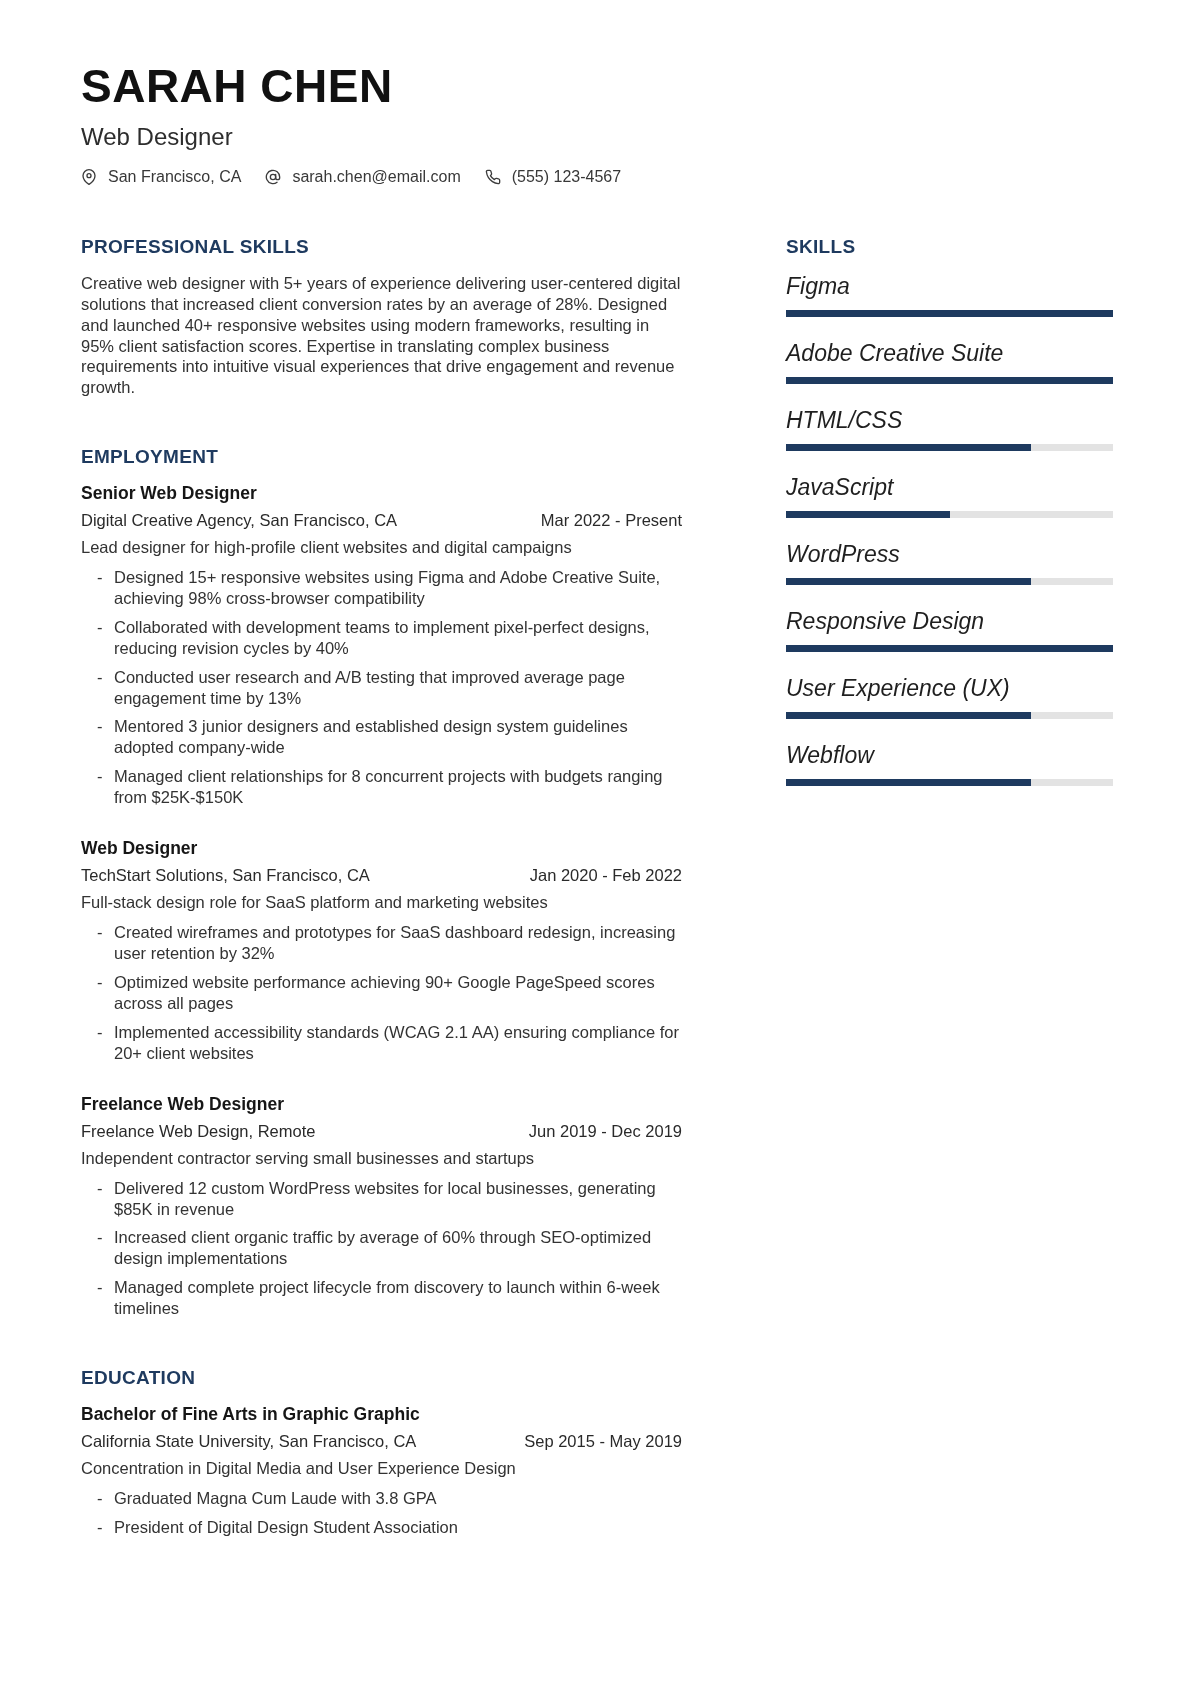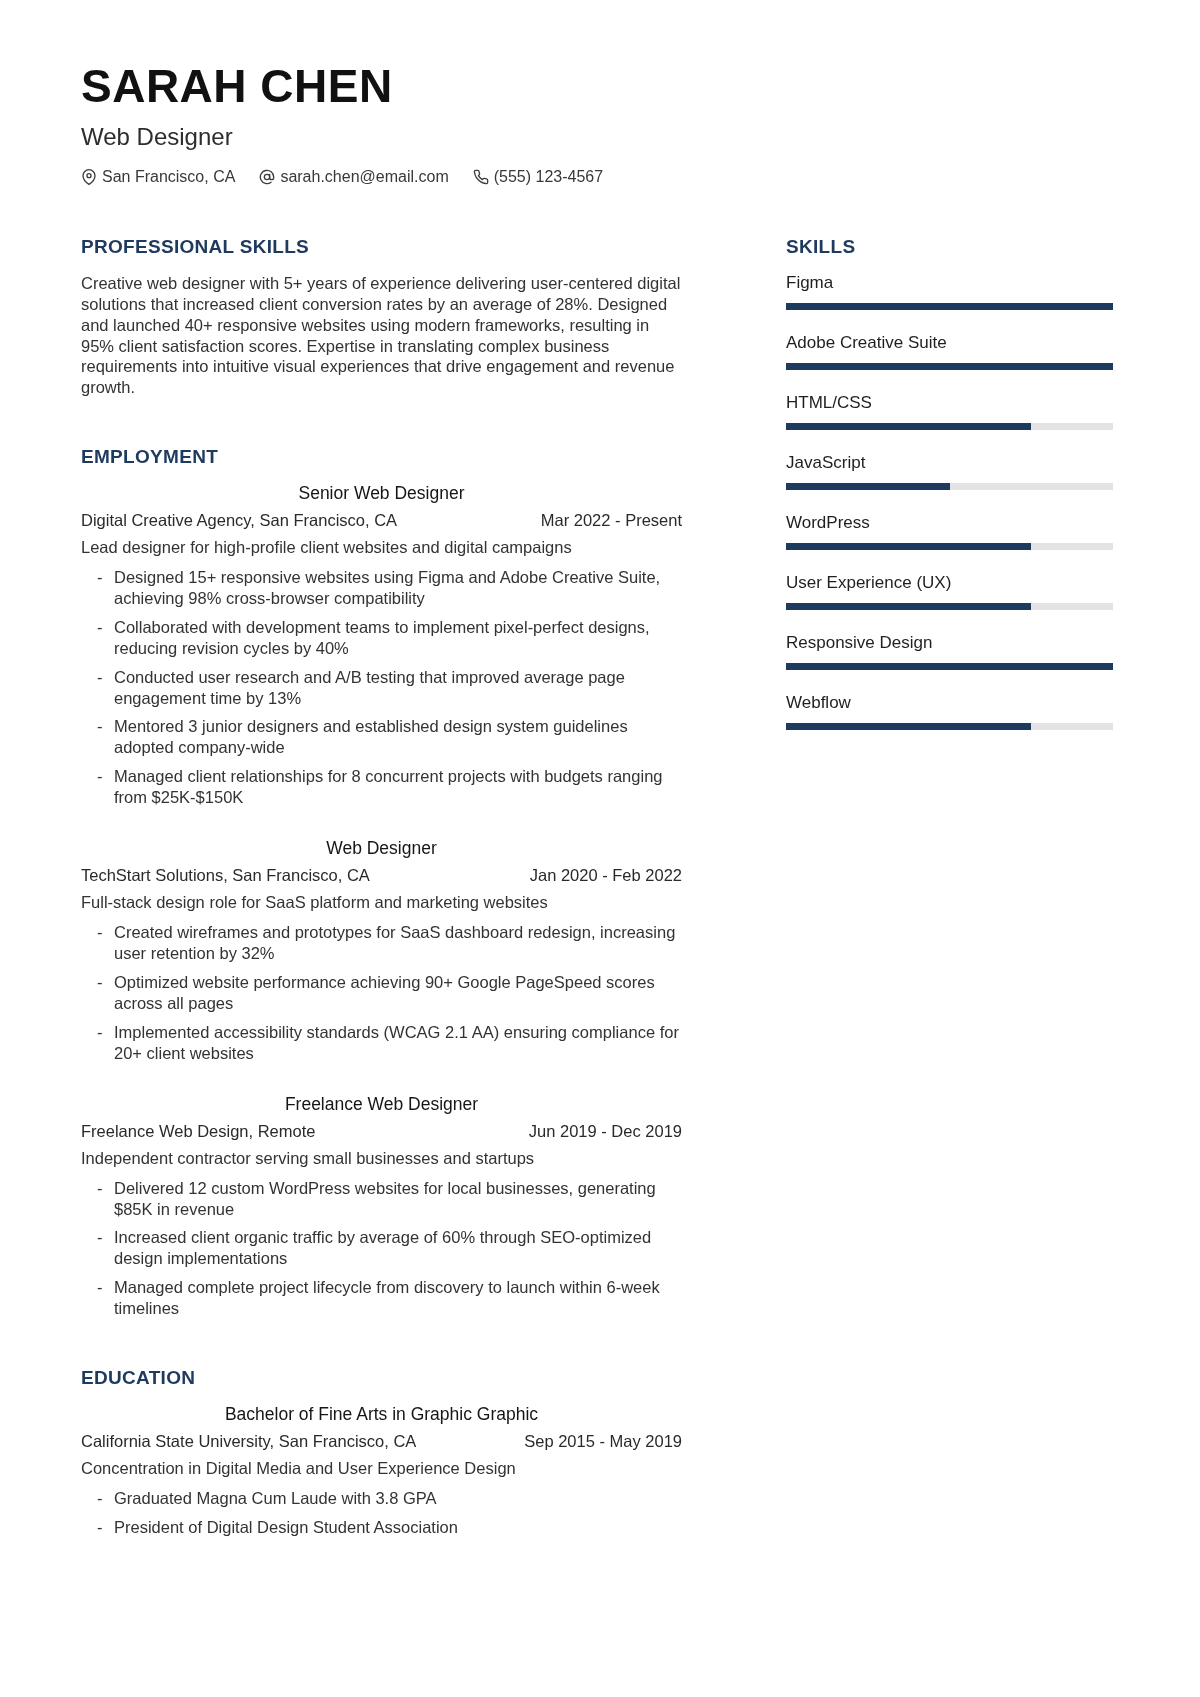--- a/index.html
+++ b/index.html
@@ -32,21 +32,21 @@
     color: #2d2d2d;
   }
   .contact-row {
     margin-top: 17px;
     display: flex;
     align-items: center;
     gap: 24px;
     font-size: 16px;
     color: #383838;
   }
-  .contact-item { display: inline-flex; align-items: center; gap: 5px; }
+  .contact-item { display: inline-flex; align-items: center; gap: 11px; }
   .contact-item .icon { display: inline-flex; align-items: center; color: #3c3c3c; }
   .contact-item svg { width: 16px; height: 16px; stroke: currentColor; fill: none; stroke-width: 2; stroke-linecap: round; stroke-linejoin: round; }
   
   .columns {
     margin-top: 50px;
     display: grid;
     grid-template-columns: 601px 327px;
     column-gap: 104px;
     align-items: start;
   }
@@ -62,24 +62,23 @@
   .summary-text {
     font-size: 16.5px;
     line-height: 1.26;
     color: #333333;
   }
   
   .job { margin-bottom: 30px; }
   .job:last-child { margin-bottom: 0; }
   .job h3, .edu h3 {
     font-size: 17.5px;
-    font-weight: 400;
+    font-weight: 700;
     color: #161616;
     margin-bottom: 7px;
-    text-align: center;
   }
   .meta-row {
     display: flex;
     justify-content: space-between;
     align-items: baseline;
     font-size: 16.5px;
     color: #2a2a2a;
     margin-bottom: 7px;
   }
   .job-desc {
@@ -101,23 +100,24 @@
     content: "-";
     position: absolute;
     left: 0;
     top: 0;
     color: #333333;
   }
   ul.bullets li:last-child { margin-bottom: 0; }
   
   .skill { margin-bottom: 23px; }
   .skill-label {
-    font-size: 17px;
+    font-size: 23px;
     color: #1f1f1f;
     margin-bottom: 10px;
+    font-style: italic;
   }
   .skill-track {
     width: 100%;
     height: 7px;
     background: #e3e3e3;
     position: relative;
     overflow: hidden;
   }
   .skill-fill {
     height: 100%;
@@ -265,29 +265,29 @@
           <div class="skill-fill" style="width: 50%;"></div>
         </div>
       </div>
       <div class="skill">
         <div class="skill-label">WordPress</div>
         <div class="skill-track">
           <div class="skill-fill" style="width: 75%;"></div>
         </div>
       </div>
       <div class="skill">
+        <div class="skill-label">Responsive Design</div>
+        <div class="skill-track">
+          <div class="skill-fill" style="width: 100%;"></div>
+        </div>
+      </div>
+      <div class="skill">
         <div class="skill-label">User Experience (UX)</div>
         <div class="skill-track">
           <div class="skill-fill" style="width: 75%;"></div>
-        </div>
-      </div>
-      <div class="skill">
-        <div class="skill-label">Responsive Design</div>
-        <div class="skill-track">
-          <div class="skill-fill" style="width: 100%;"></div>
         </div>
       </div>
       <div class="skill">
         <div class="skill-label">Webflow</div>
         <div class="skill-track">
           <div class="skill-fill" style="width: 75%;"></div>
         </div>
       </div>
     </aside>
 

